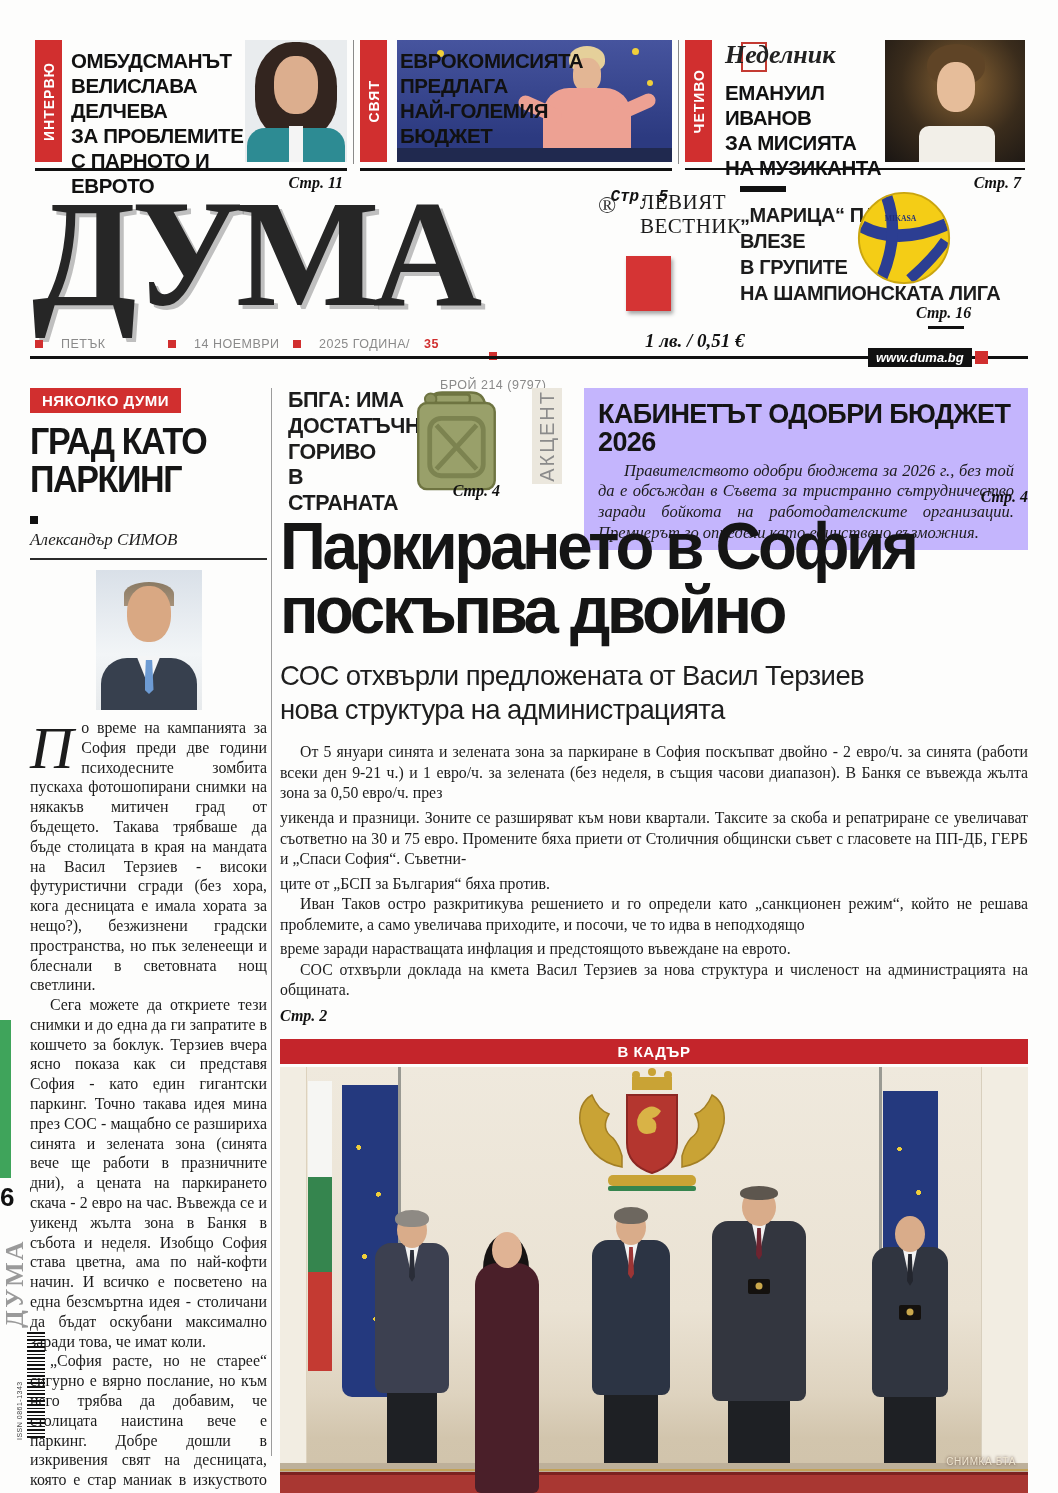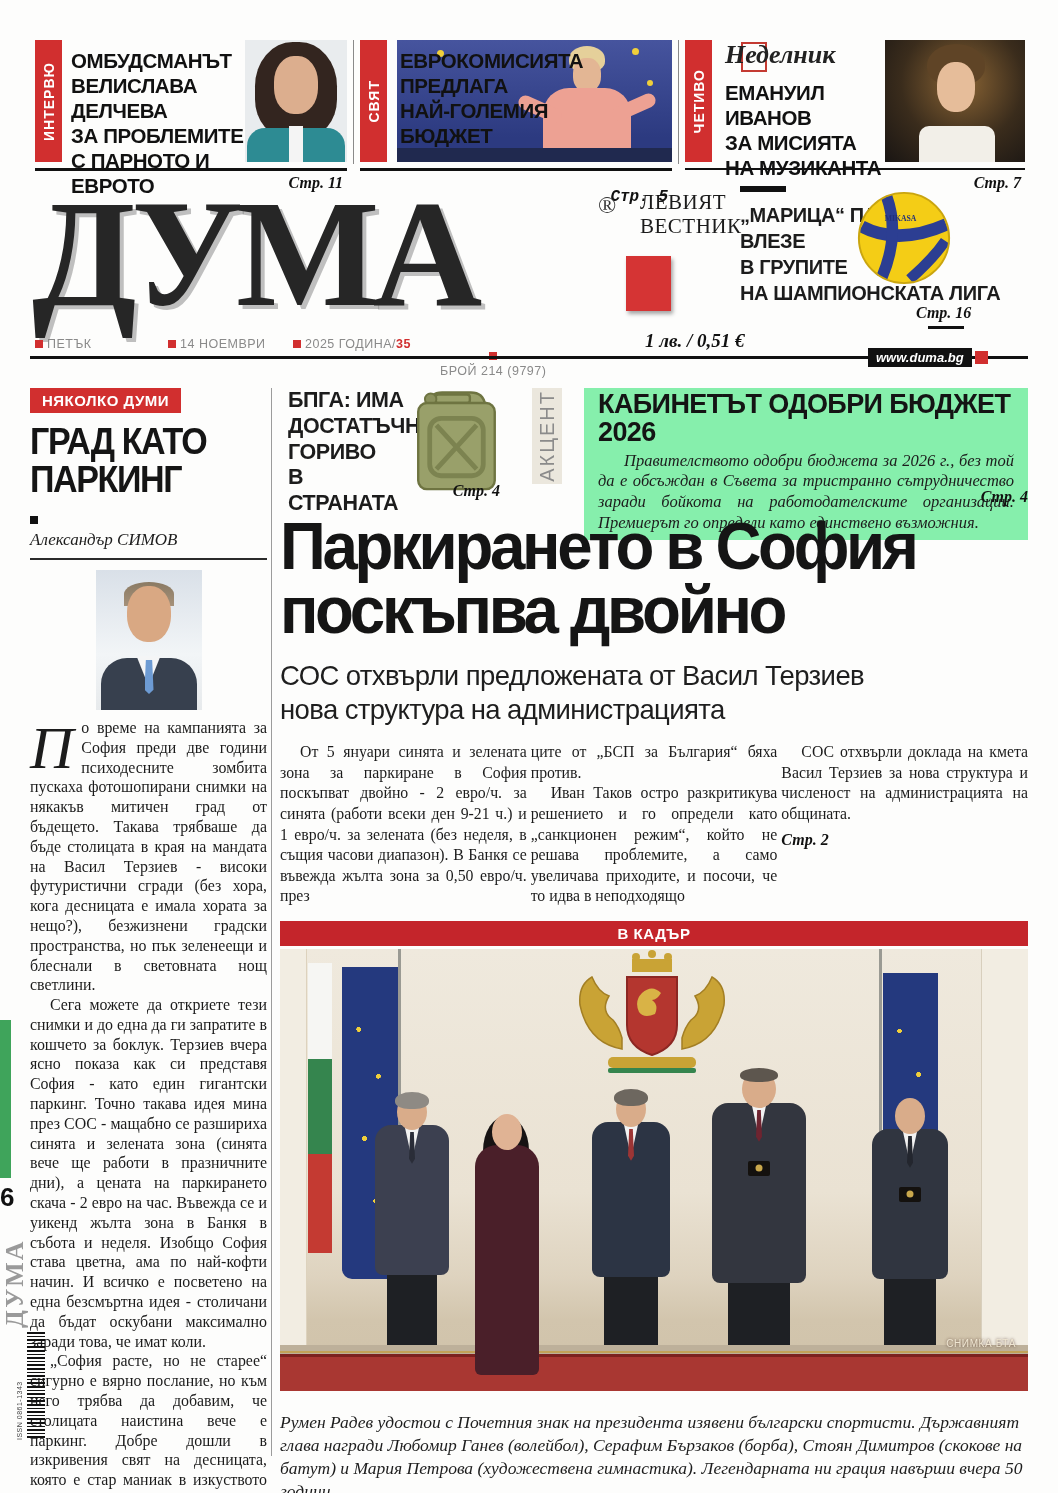--- a/index.html
+++ b/index.html
@@ -17,21 +17,21 @@
   .trule{background:#111;height:3px;}
   .vdiv{background:#8a8a8a;width:1px;}
 
   
   #logo{font:700 152px/1 "Liberation Serif",serif;letter-spacing:-7px;color:#262626;
         text-shadow:4px 4px 0 rgba(140,140,140,.55);}
   #tagline{font:400 21px/1.16 "Liberation Serif",serif;letter-spacing:.5px;color:#1b1b1b;}
   #redsq{background:#d53434;box-shadow:2px 3px 4px rgba(0,0,0,.35);}
 
   
-  .dl{font:400 12.5px "Liberation Sans",sans-serif;color:#8a8a8a;letter-spacing:.5px;display:inline-flex;align-items:center;gap:4px;}
+  .dl{font:400 12.5px "Liberation Sans",sans-serif;color:#8a8a8a;letter-spacing:.5px;display:inline-flex;align-items:center;gap:18px;}
   .sq{width:8px;height:8px;background:#d12f2f;display:inline-block;}
   #price{font:700 italic 19px "Liberation Serif",serif;color:#111;}
   #sitebox{background:#111;color:#fff;font:700 italic 13px "Liberation Sans",sans-serif;
            padding:2px 8px;display:inline-block;}
 
   
   #leftcol{position:absolute;left:30px;top:388px;width:237px;}
   .rubric{background:#d12f2f;color:#fff;font:700 15px "Liberation Sans",sans-serif;letter-spacing:.5px;
           display:inline-block;padding:4px 12px;}
   .bigcond{font:700 37px/1.04 "Liberation Sans",sans-serif;letter-spacing:-1.5px;color:#151515;
@@ -42,27 +42,27 @@
   .opbody{font:400 15.9px/1.245 "Liberation Serif",serif;text-align:justify;}
   .opbody p{margin:0;}
   .ind{text-indent:20px;}
   .dropcap{float:left;font:italic 400 60px/0.8 "Liberation Serif",serif;margin:6px 8px 0 0;}
 
   
   #main{position:absolute;left:280px;top:388px;width:748px;}
   .fuelh{font:700 21.5px/1.2 "Liberation Sans",sans-serif;letter-spacing:-.4px;margin-left:8px;}
   #akstrip{background:#ebe7dd;color:#8b8b8b;font:400 20px "Liberation Sans",sans-serif;letter-spacing:2px;
            display:flex;align-items:center;justify-content:center;}
-  #akbox{background:#86efac;padding:2px 14px 6px;}
+  #akbox{background:#c4b5fd;padding:12px 14px 6px;}
   #aktitle{font:700 27px/1.05 "Liberation Sans",sans-serif;letter-spacing:-.6px;color:#141414;}
   #aktext{font:italic 400 16.5px/1.26 "Liberation Serif",serif;text-align:justify;text-indent:26px;margin-top:4px;}
   #leadh{font:700 67px/0.95 "Liberation Sans",sans-serif;letter-spacing:-3.5px;color:#151515;
          transform:scaleX(.95);transform-origin:left top;width:105%;}
   #leadsub{font:400 27.5px/1.22 "Liberation Sans",sans-serif;letter-spacing:-.6px;color:#1e1e1e;}
-  .lcols{display:flex;gap:4px;}
+  .lcols{display:flex;gap:4px;flex-direction:column;}
   .lcols>div{flex:1;font:400 15.8px/1.3 "Liberation Serif",serif;text-align:justify;}
   .lcols p{margin:0;}
   #kadrbar{background:#c4252b;color:#fff;font:700 15px "Liberation Sans",sans-serif;letter-spacing:.5px;
            text-align:center;padding:4px 0;}
 
   
   #scene{position:relative;height:442px;overflow:hidden;
          background:linear-gradient(180deg,#efe9dd 0%,#eae2d3 55%,#ded3bf 74%,#d2c5ad 84%,#cfc2a9 100%);}
   .pillar{position:absolute;top:0;height:100%;background:#f2ede2;}
   .euflag{position:absolute;background:#24397e;border-radius:0 0 10px 10px;
@@ -281,24 +281,28 @@
     <div id="leadh" class="pre">Паркирането в София
 поскъпва двойно</div>
     <div id="leadsub" class="pre" style="margin-top:18px;">СОС отхвърли предложената от Васил Терзиев
 нова структура на администрацията</div>
 
     <div class="lcols" style="margin-top:16px;">
       <div>
           <p class="ind">От 5 януари синята и зелената зона за паркиране в София поскъпват двойно - 2 евро/ч. за синята (работи всеки ден 9-21 ч.) и 1 евро/ч. за зелената (без неделя, в същия часови диапазон). В Банкя се въвежда жълта зона за 0,50 евро/ч. през</p>
         </div>
       <div>
+          <p>уикенда и празници. Зоните се разширяват към нови квартали. Таксите за скоба и репатриране се увеличават съответно на 30 и 75 евро. Промените бяха приети от Столичния общински съвет с гласовете на ПП-ДБ, ГЕРБ и „Спаси София“. Съветни-</p>
+        </div>
+      <div>
           <p>ците от „БСП за България“ бяха против.</p>
           <p class="ind">Иван Таков остро разкритикува решението и го определи като „санкционен режим“, който не решава проблемите, а само увеличава приходите, и посочи, че то идва в неподходящо</p>
         </div>
       <div>
+          <p>време заради нарастващата инфлация и предстоящото въвеждане на еврото.</p>
           <p class="ind">СОС отхвърли доклада на кмета Васил Терзиев за нова структура и численост на администрацията на общината.</p>
         <div class="pageref" style="text-align:left;margin-top:6px;">Стр. 2</div>
       </div>
     </div>
 
     <div id="kadrbar" style="margin-top:14px;">В КАДЪР</div>
 
     <div id="scene" style="margin-top:3px;">
       <div class="pillar" style="left:0;width:26px;border-right:1px solid #ddd2bd;"></div>
       <div class="pillar" style="right:0;width:46px;border-left:1px solid #d8cfbd;"></div>

